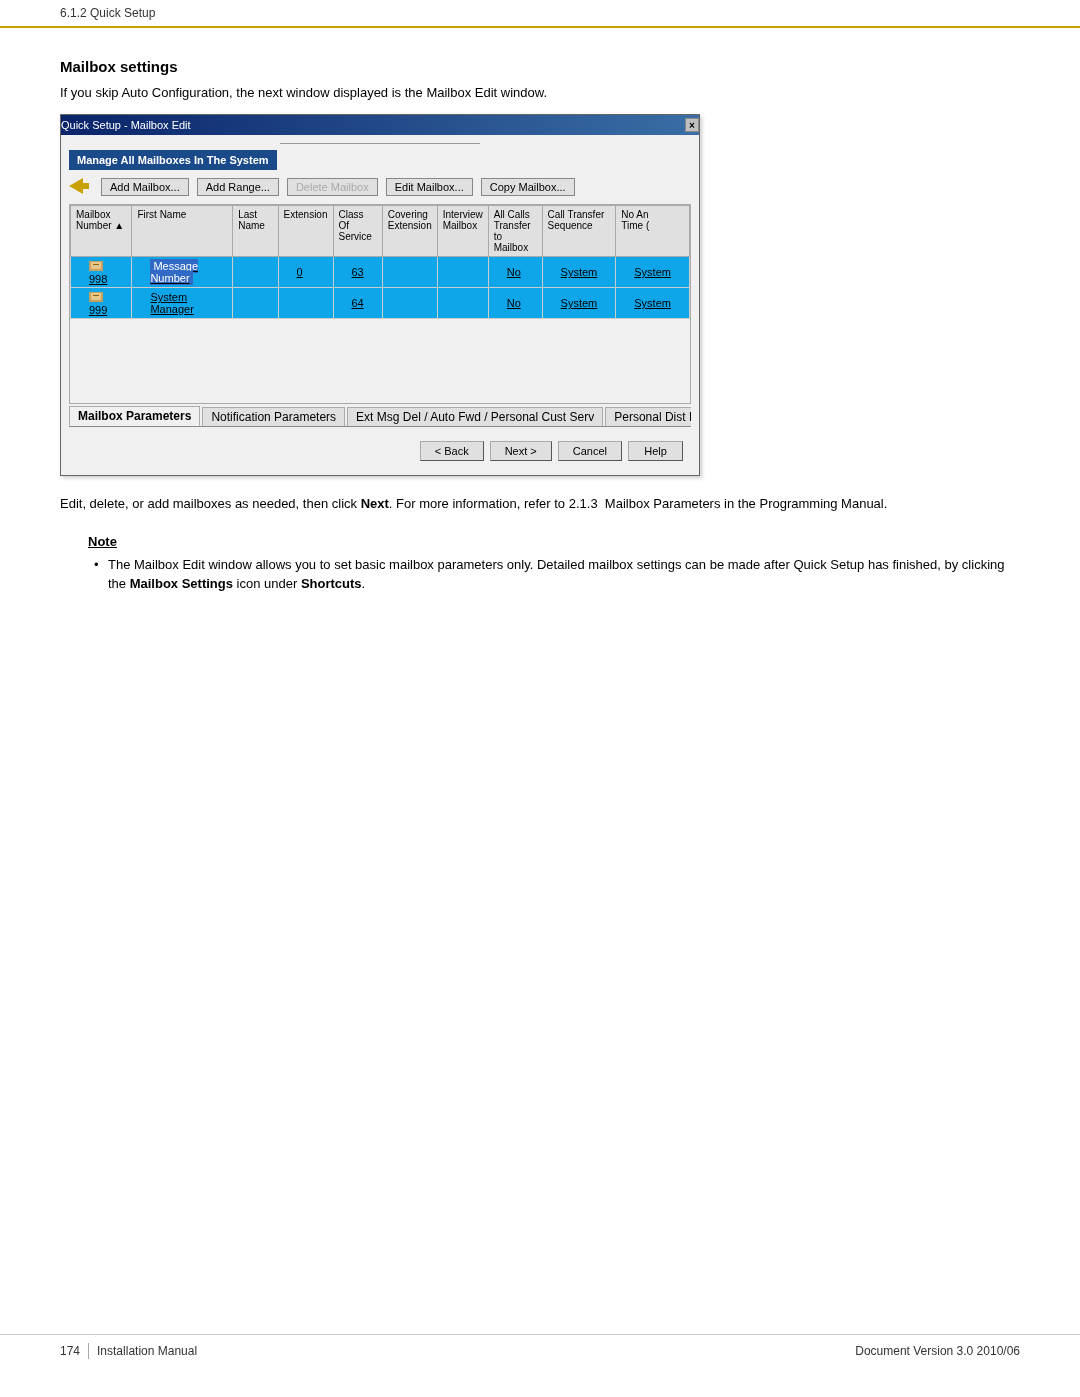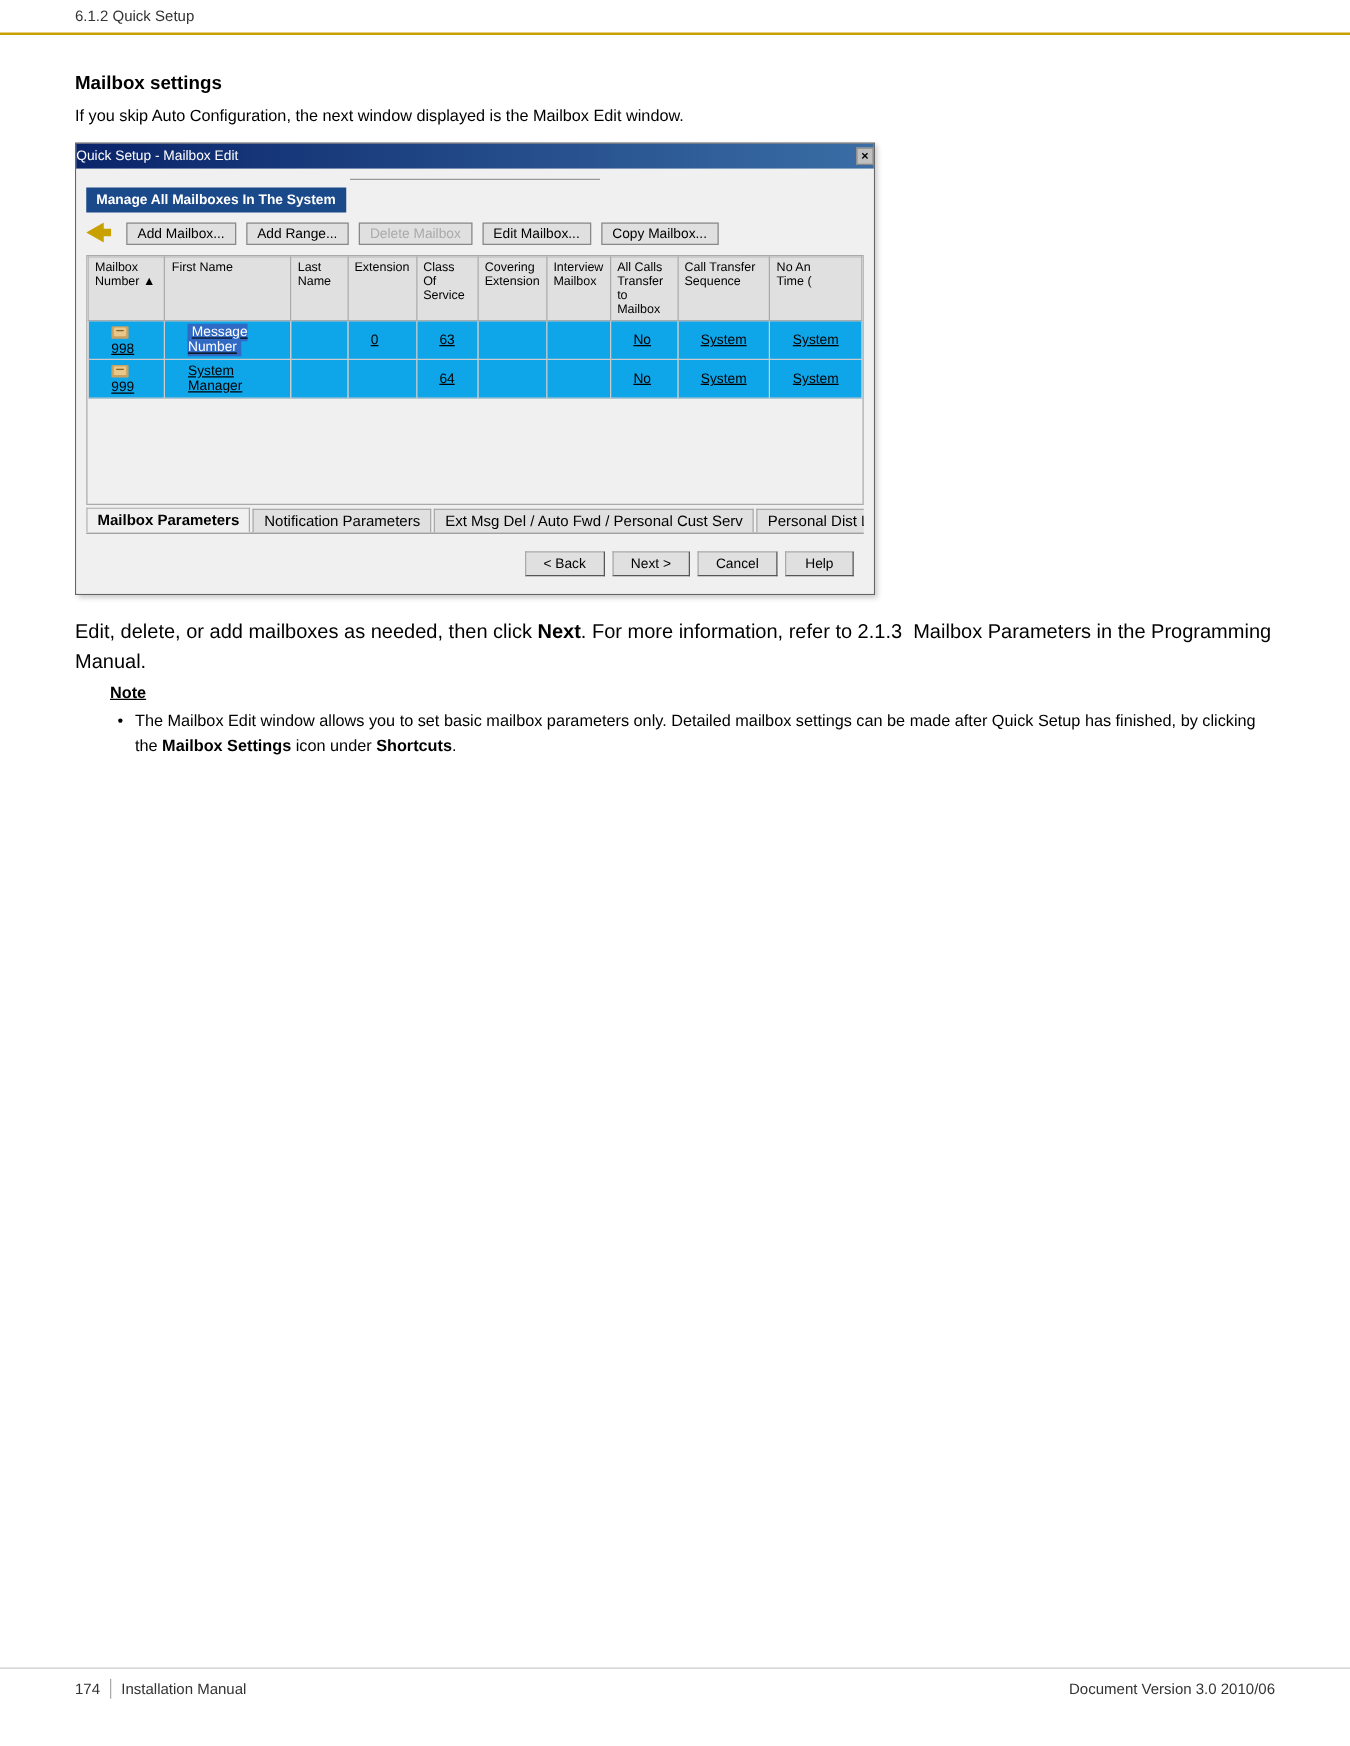--- a/index.html
+++ b/index.html
@@ -197,22 +197,22 @@
       border: 1px outset #aaa;
       font-size: 11px;
       padding: 3px 14px;
       cursor: pointer;
       min-width: 55px;
       text-align: center;
     }
 
     
     .body-text {
-      font-size: 16px;
-      margin-bottom: 4px;
+      font-size: 13px;
+      margin-bottom: 20px;
       line-height: 1.5;
     }
 
     .note-section {
       margin-bottom: 10px;
       margin-left: 28px;
     }
 
     .note-title {
       font-size: 13px;

